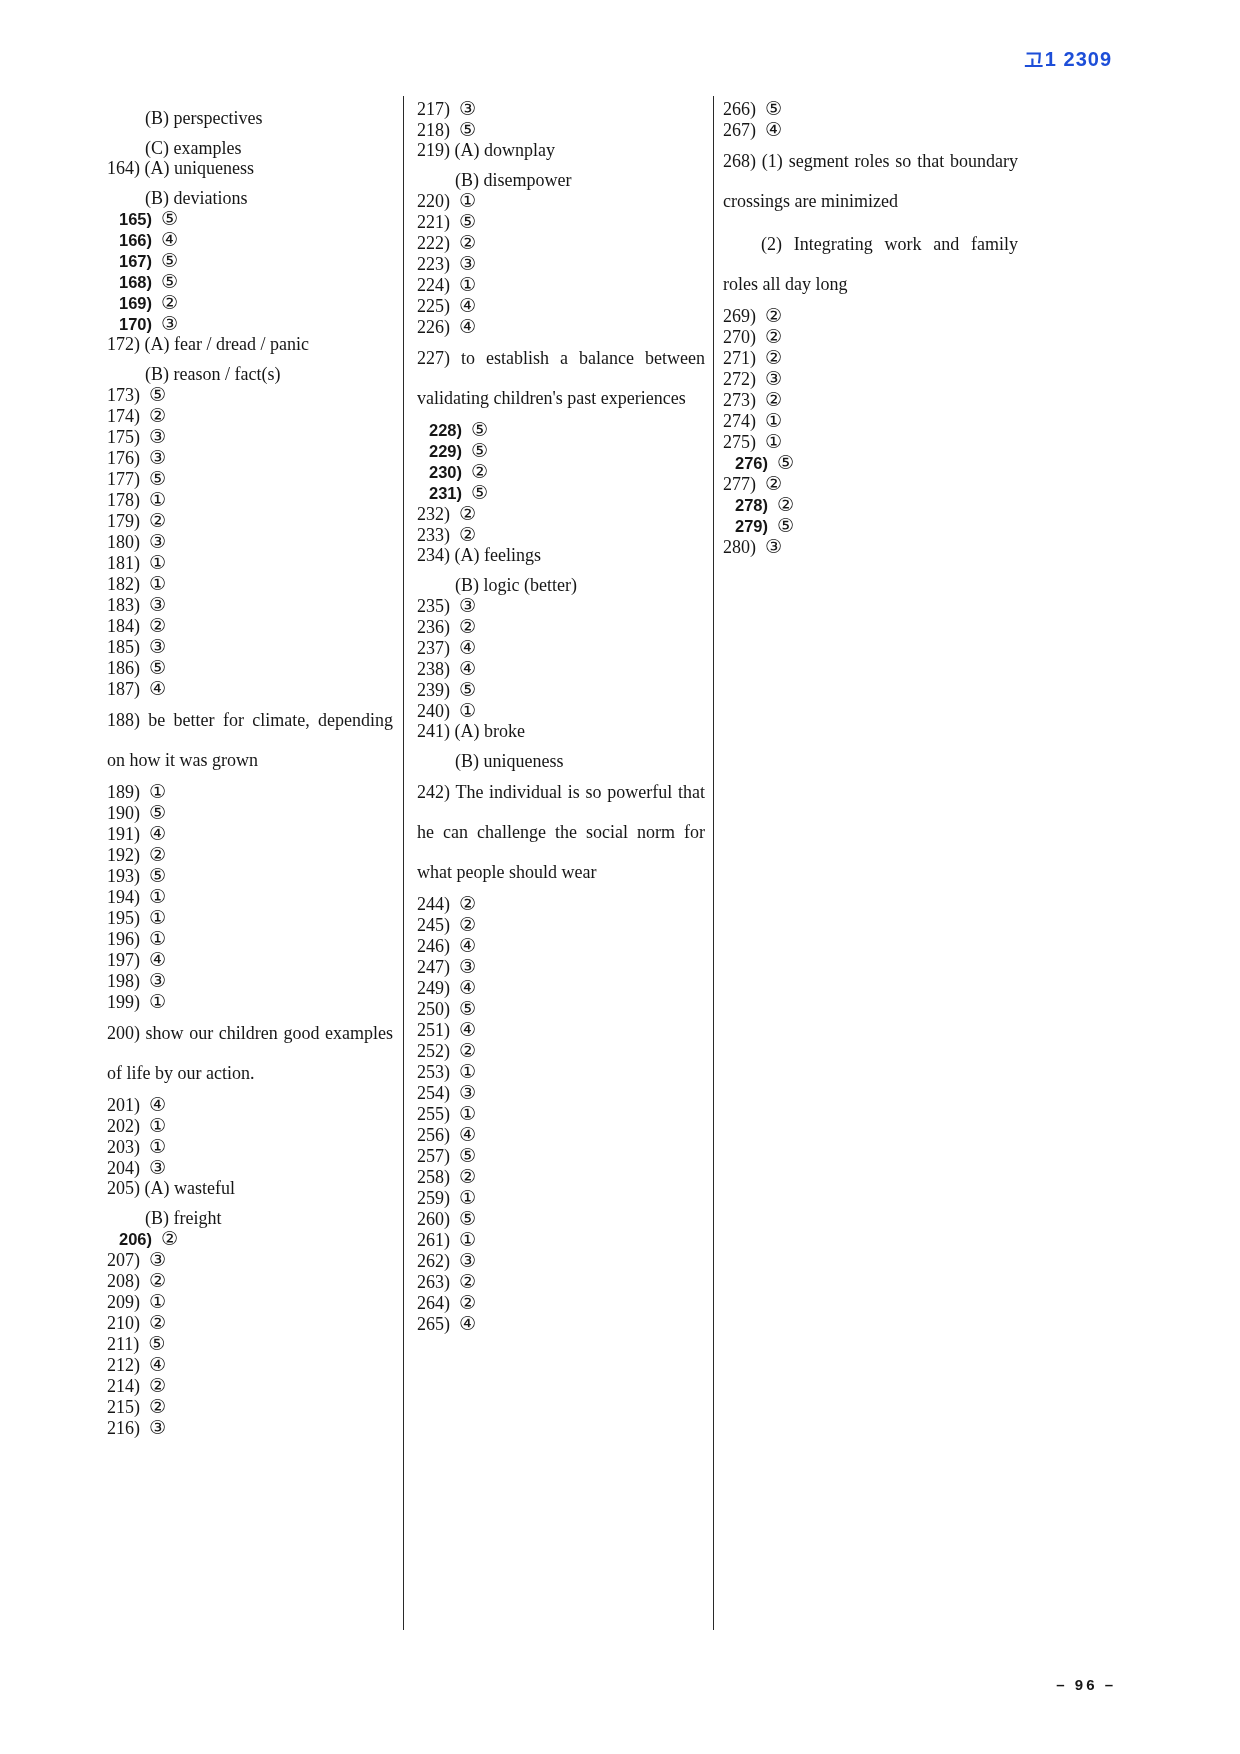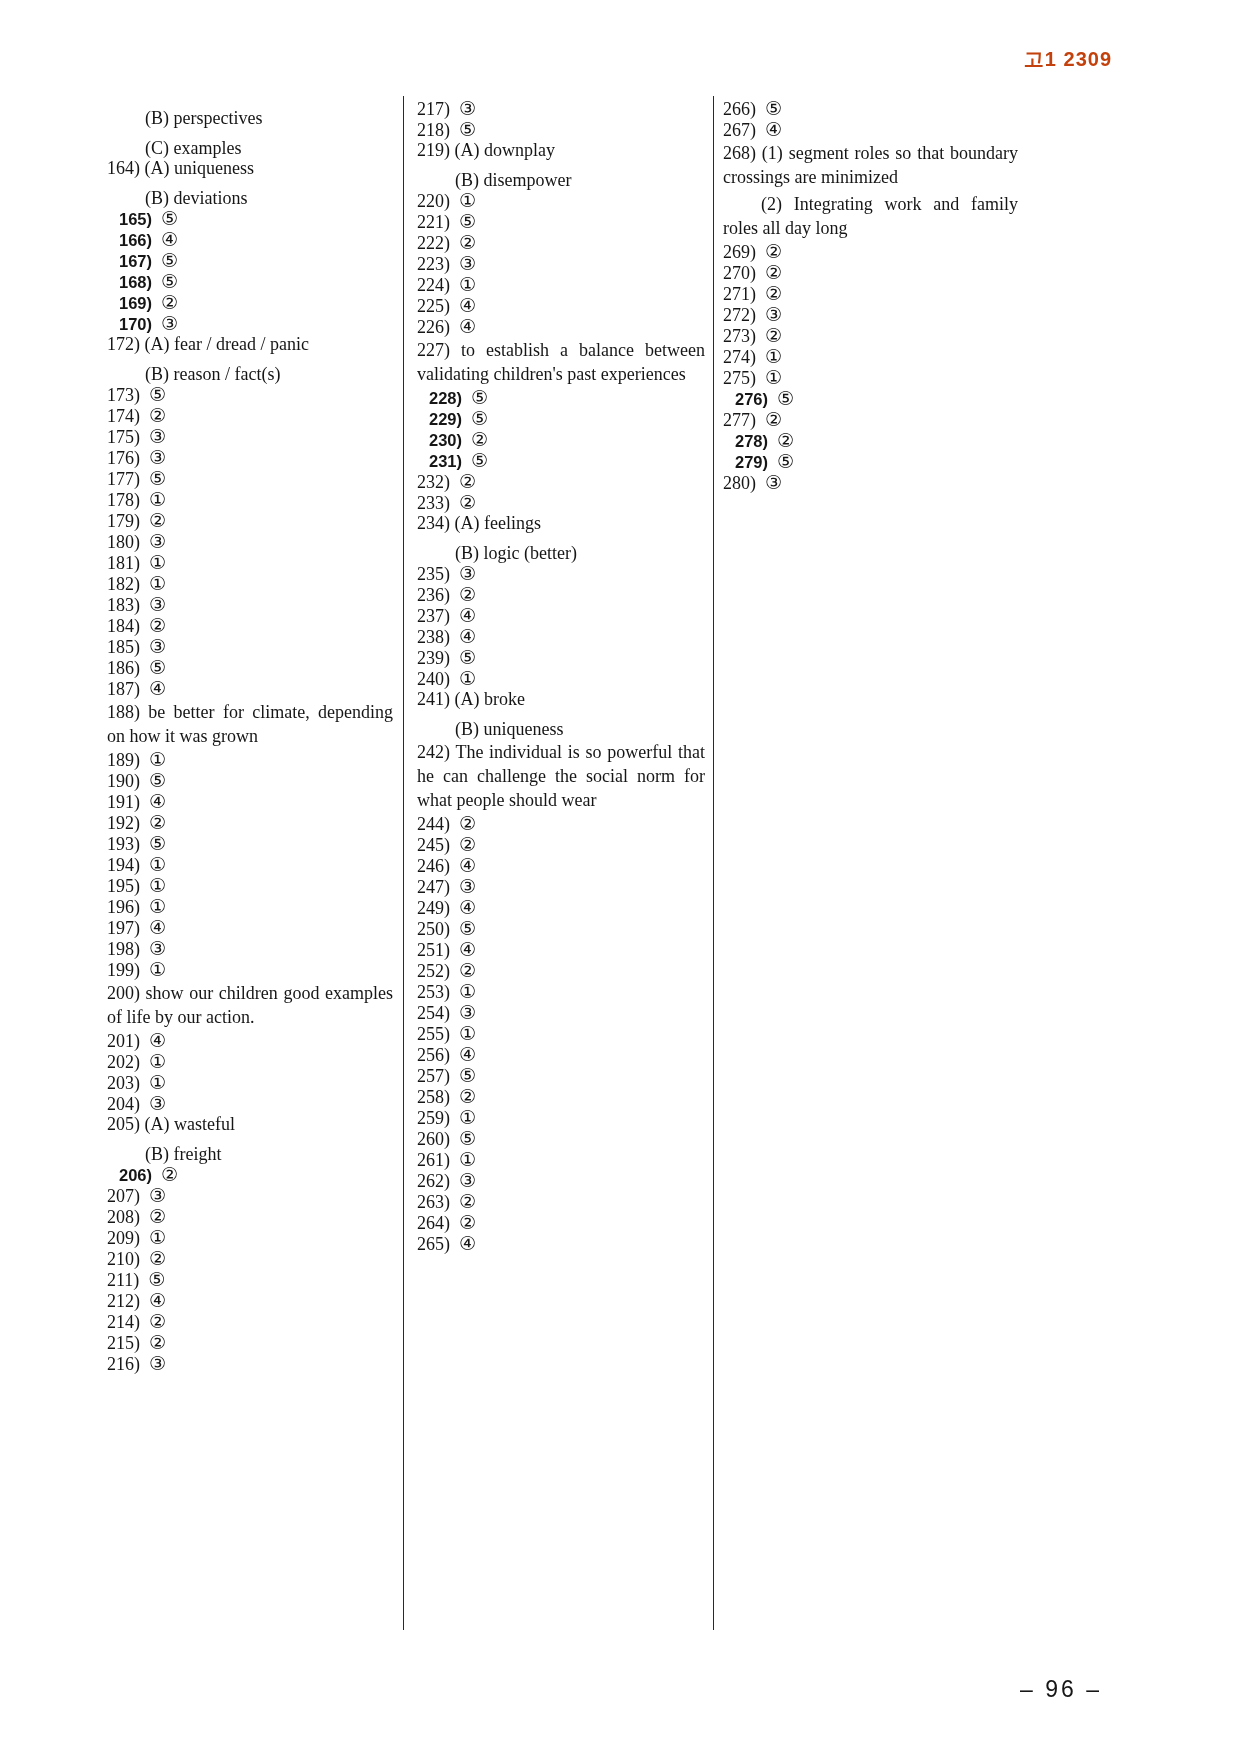--- a/index.html
+++ b/index.html
@@ -17,31 +17,31 @@
   .col { box-sizing:border-box; }
   .col-1 { width:303px; padding:2px 10px 0 7px; }
   .col-2 { width:310px; border-left:1.5px solid #2a2a2a; padding:2px 8px 0 13px; }
   .col-3 { width:305px; border-left:1.5px solid #2a2a2a; padding:2px 0 0 9px; }
   .row  { font-size:18px; line-height:20px; white-space:nowrap; }
   .row .num { display:inline-block; }
   .row .mark { margin-left:9px; font-family:"DejaVu Sans",sans-serif; font-size:19px; }
   .row.alt { font-family:"Liberation Sans","DejaVu Sans",sans-serif; font-size:16.5px; font-weight:600; padding-left:12px; }
   .row.alt .mark { font-weight:400; }
   .row.sub { padding-left:38px; margin-top:10px; }
-  .para { text-align:justify; font-size:18px; line-height:24px; margin:1px 0; }
+  .para { text-align:justify; font-size:18px; line-height:40px; margin:1px 0; }
   .para.indent { text-indent:38px; margin-top:3px; }
   .para.ko { word-break:break-all; }
-  .page-num { position:absolute; top:1676px; right:138px; font-size:23px; letter-spacing:3px;
-              font-family:"Liberation Sans","DejaVu Sans",sans-serif; }
+  .page-num { position:absolute; top:1676px; right:124px; font-size:15px; letter-spacing:3px;
+              font-family:"Liberation Sans","DejaVu Sans",sans-serif;font-weight:bold; }
 </style>
 </head>
 <body>
 
 <div class="page">
-  <div class="exam-code" style="color: #c2410c;">고1 2309</div>
+  <div class="exam-code" style="color: #1d4ed8;">고1 2309</div>
 
   <div class="cols">
     <div class="col col-1">
         <div class="row sub">(B) perspectives</div>
         <div class="row sub">(C) examples</div>
         <div class="row">164) (A) uniqueness</div>
         <div class="row sub">(B) deviations</div>
         <div class="row alt"><span class="num">165)</span><span class="mark">⑤</span></div>
         <div class="row alt"><span class="num">166)</span><span class="mark">④</span></div>
         <div class="row alt"><span class="num">167)</span><span class="mark">⑤</span></div>

